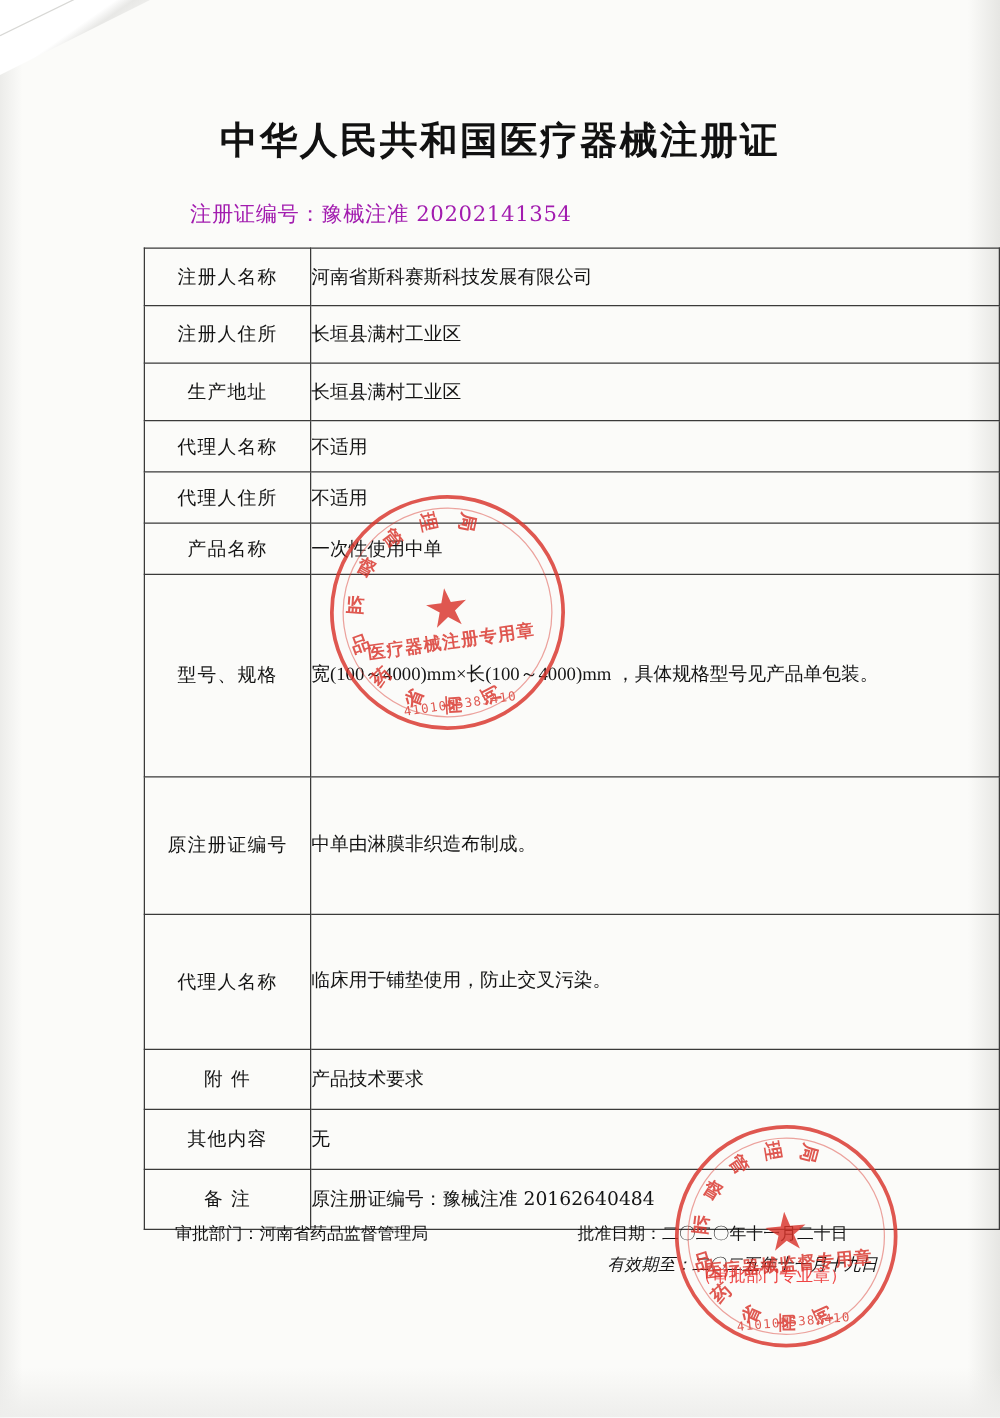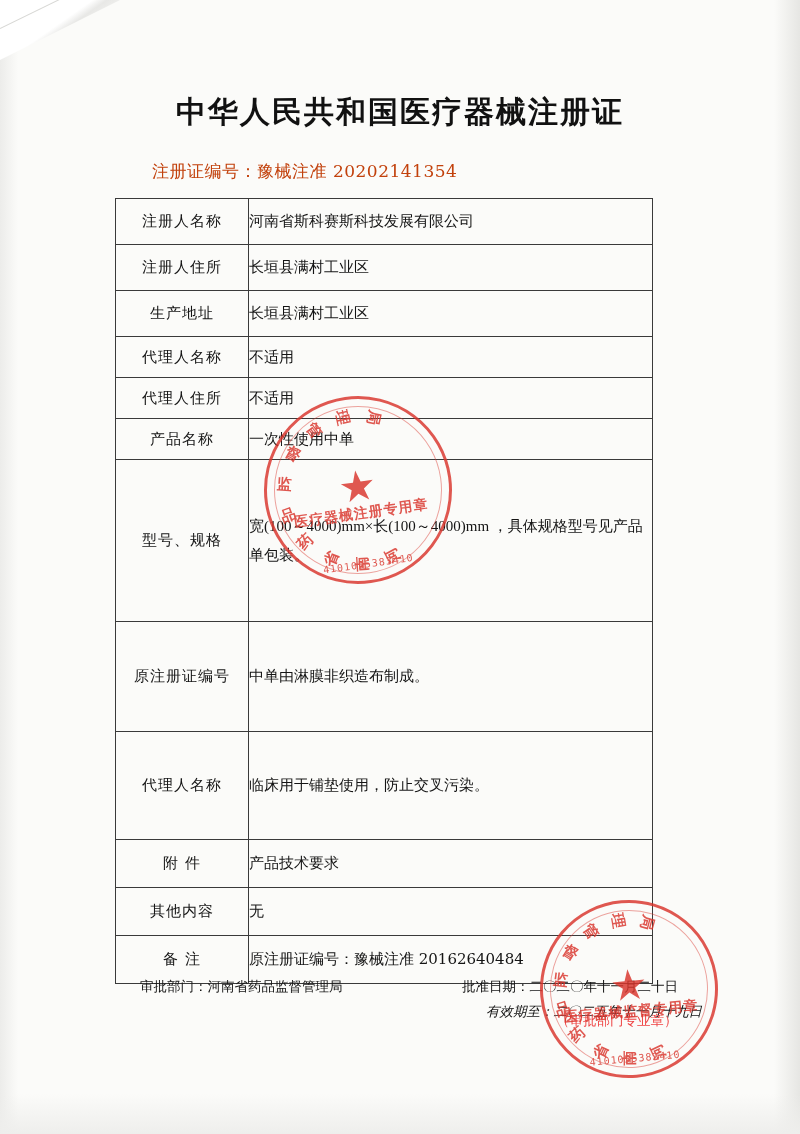--- a/index.html
+++ b/index.html
@@ -71,28 +71,28 @@
     color: #111111;
   }
 
   .cert-no {
     position: absolute;
     top: 160px;
     left: 152px;
     font-size: 17px;
     font-family: "DejaVu Serif", "Liberation Serif", serif;
     letter-spacing: 0.5px;
-    color: #c2410c;
+    color: #a21caf;
   }
 
   table.cert {
     position: absolute;
     top: 198px;
     left: 115px;
-    width: 538px;
+    width: 685px;
     border-collapse: collapse;
     table-layout: fixed;
   }
   table.cert td {
     border: 1px solid #3a3a3a;
     font-size: 15px;
     font-family: "DejaVu Serif", "Liberation Serif", serif;
     color: #141414;
     vertical-align: middle;
     padding: 0;

